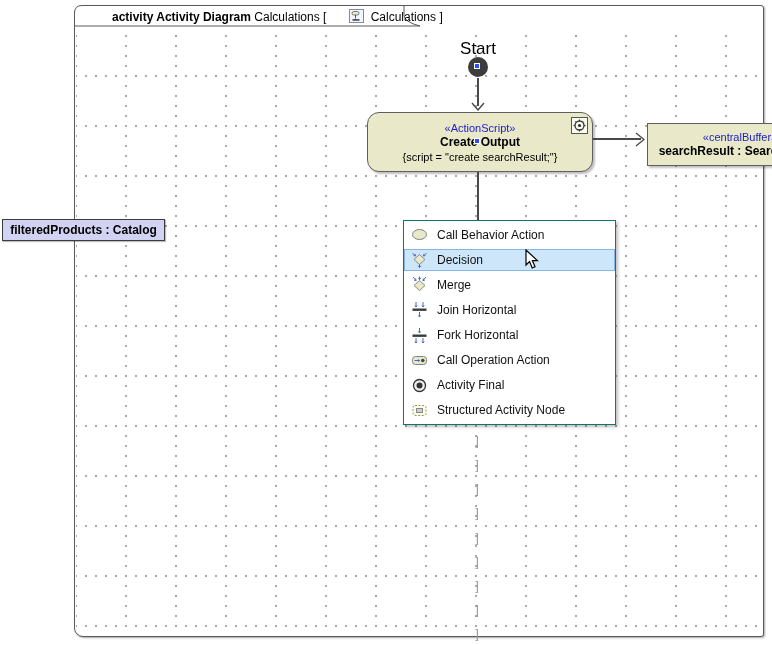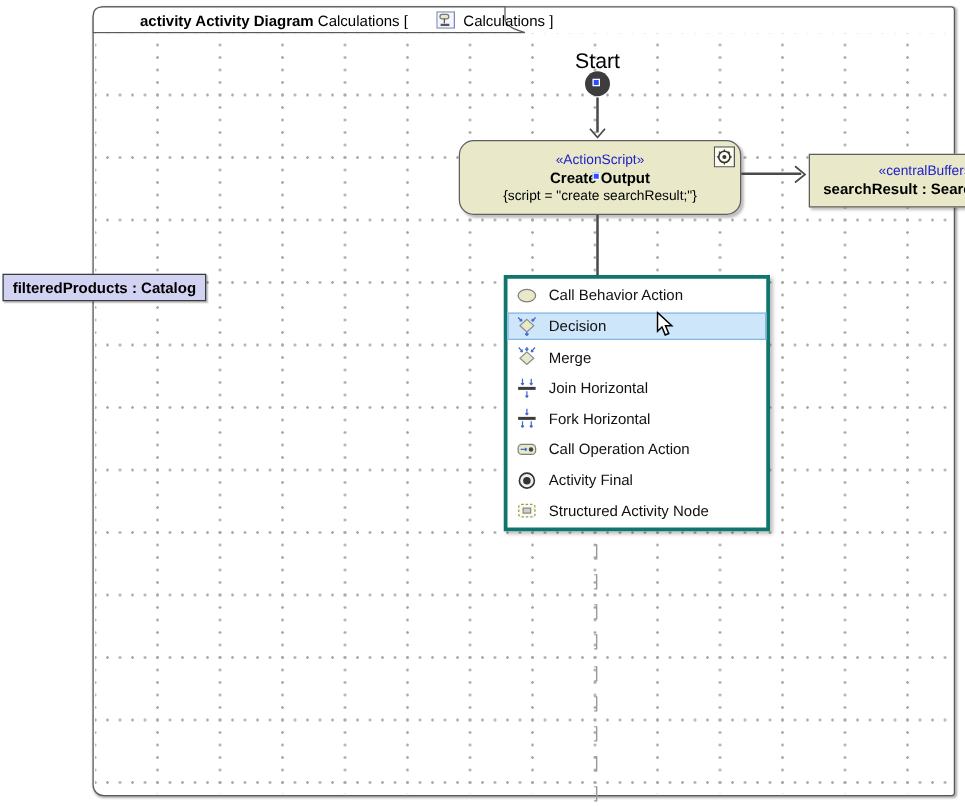--- a/index.html
+++ b/index.html
@@ -59,21 +59,21 @@
                   font-size:12px; font-weight:bold; color:#000000; }
 
   
   .flow-line { background:#4a4a4a; }
   #flow-start-line { left:402px; top:72px; width:2px; height:28px; }
   #flow-right-line { left:518px; top:132px; width:48px; height:2px; }
   #flow-down-line  { left:402px; top:166px; width:2px; height:54px; }
 
   
   #context-menu { left:403px; top:220px; width:213px; height:205px;
-                  background:#fff; border:3px solid #0f766e;
+                  background:#fff; border:1px solid #0f766e;
                   box-shadow:2px 2px 3px rgba(0,0,0,.25);
                   display:flex; flex-direction:column; justify-content:space-around;
                   padding:1px 0; }
   .menu-item { height:22px; display:flex; align-items:center; padding:0 4px 0 6px;
                border:1px solid transparent; font-size:12px; color:#111; }
   .menu-item svg { margin-right:9px; flex:0 0 auto; }
   .menu-item.selected { background:#cde6f9; border-color:#86b7e4; }
 
   
   #flow-artifact-column { left:396px; top:427px; height:208px; width:12px;

